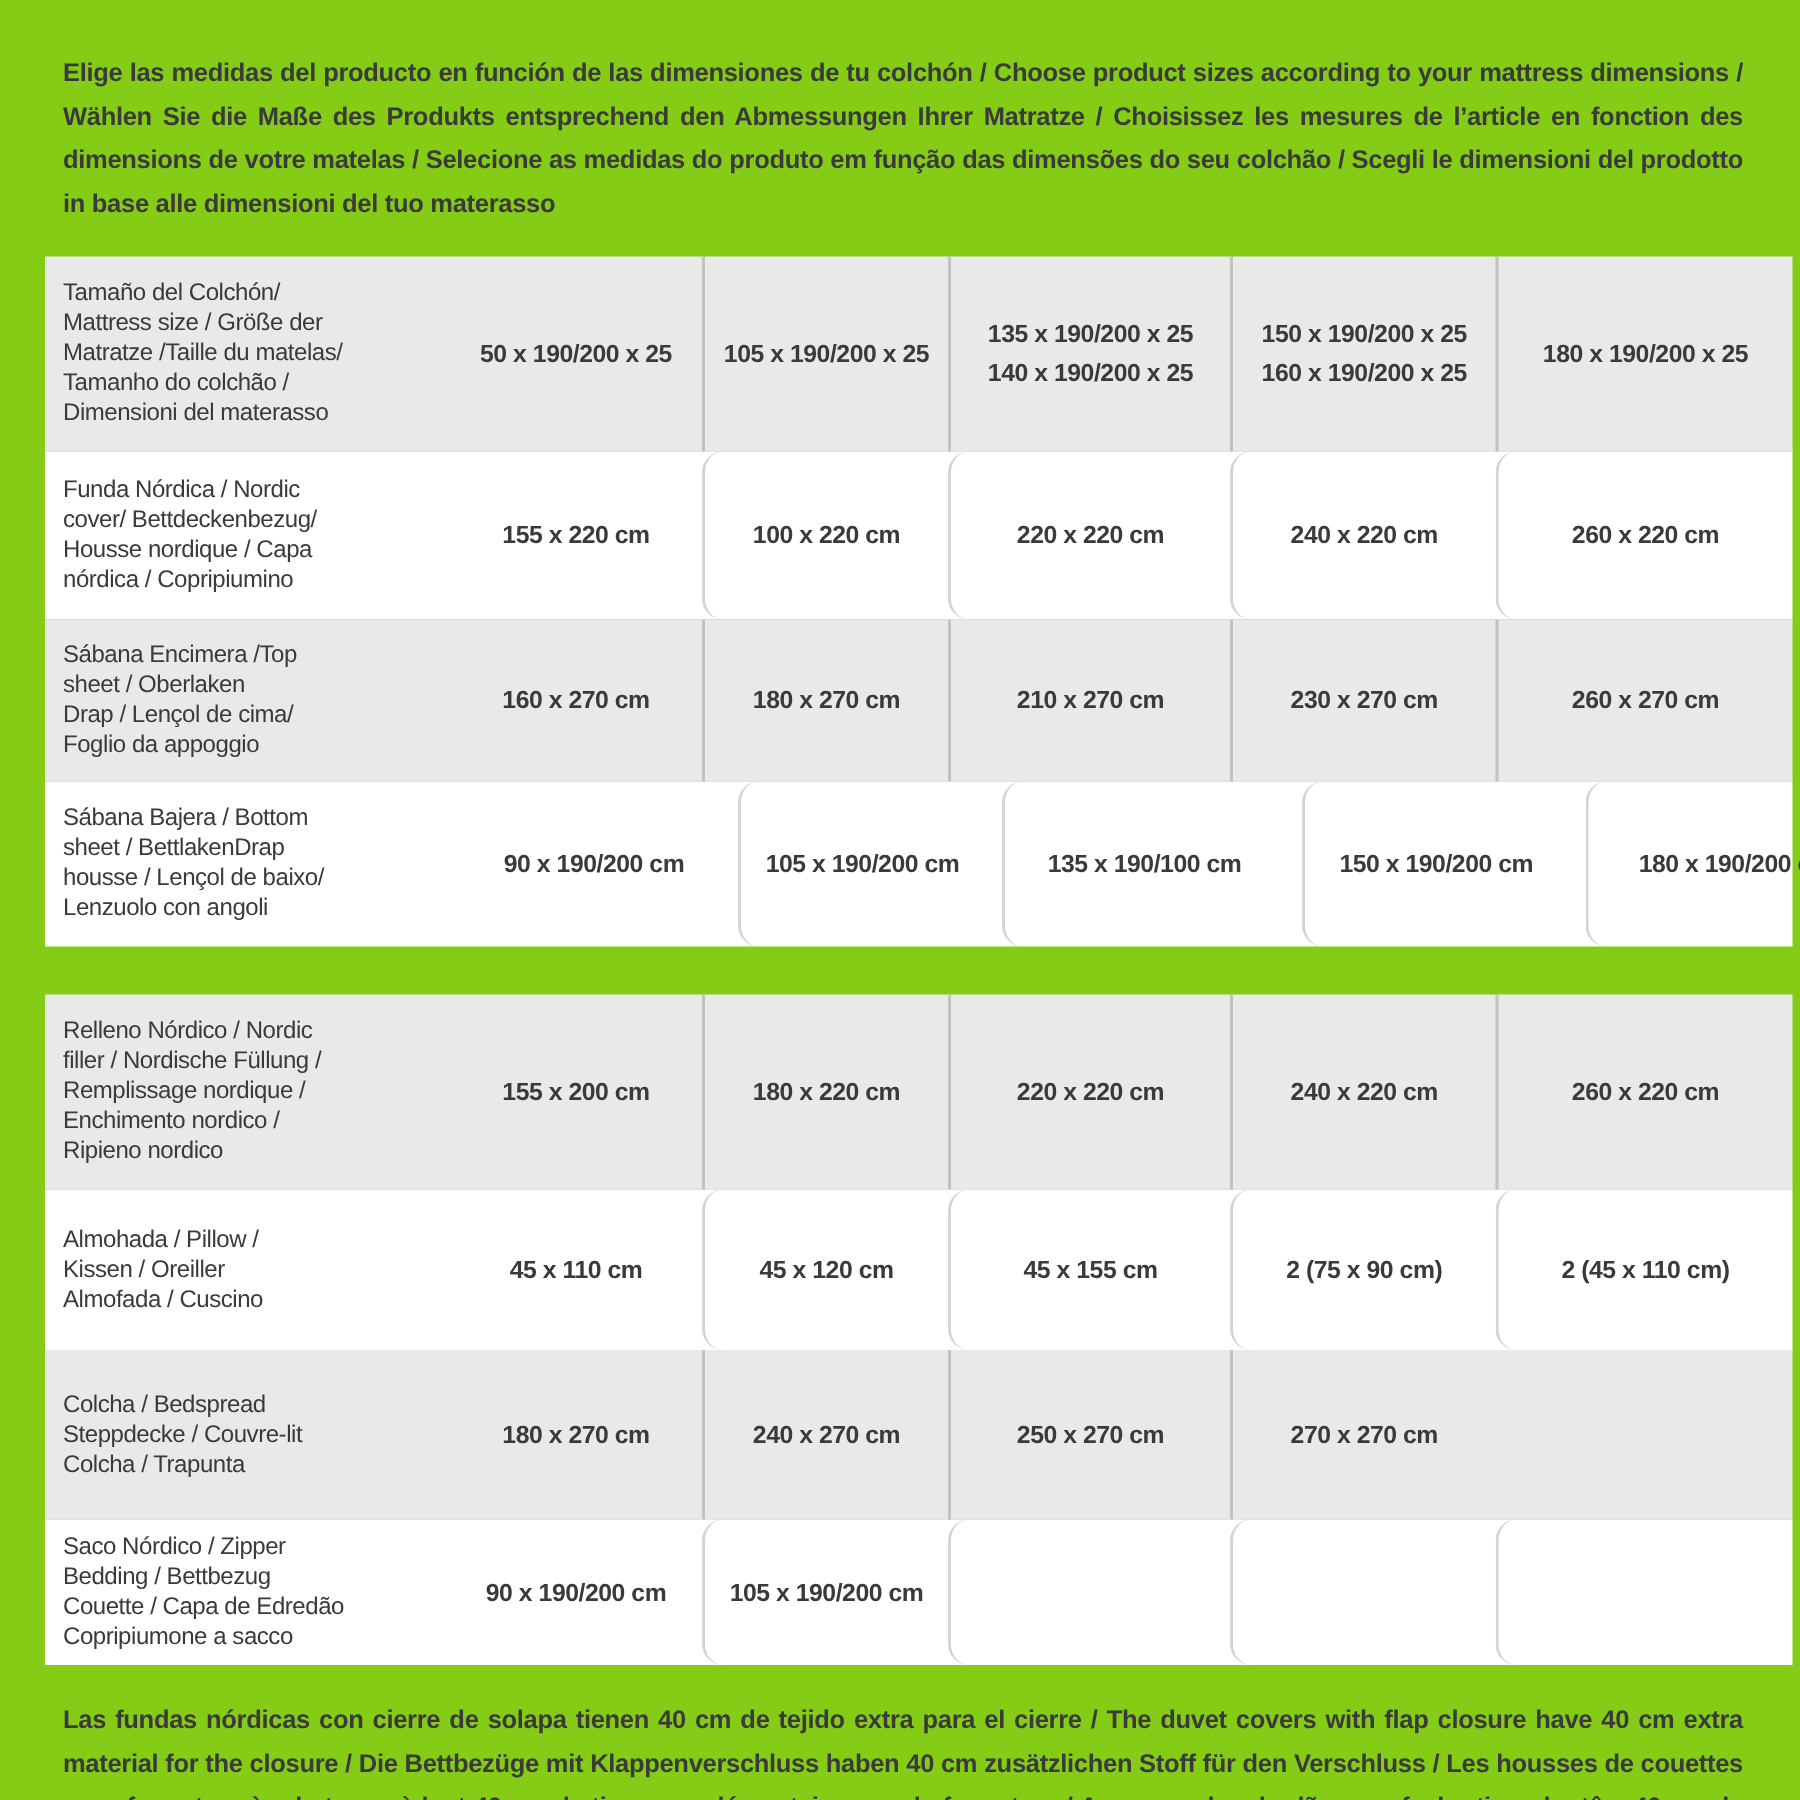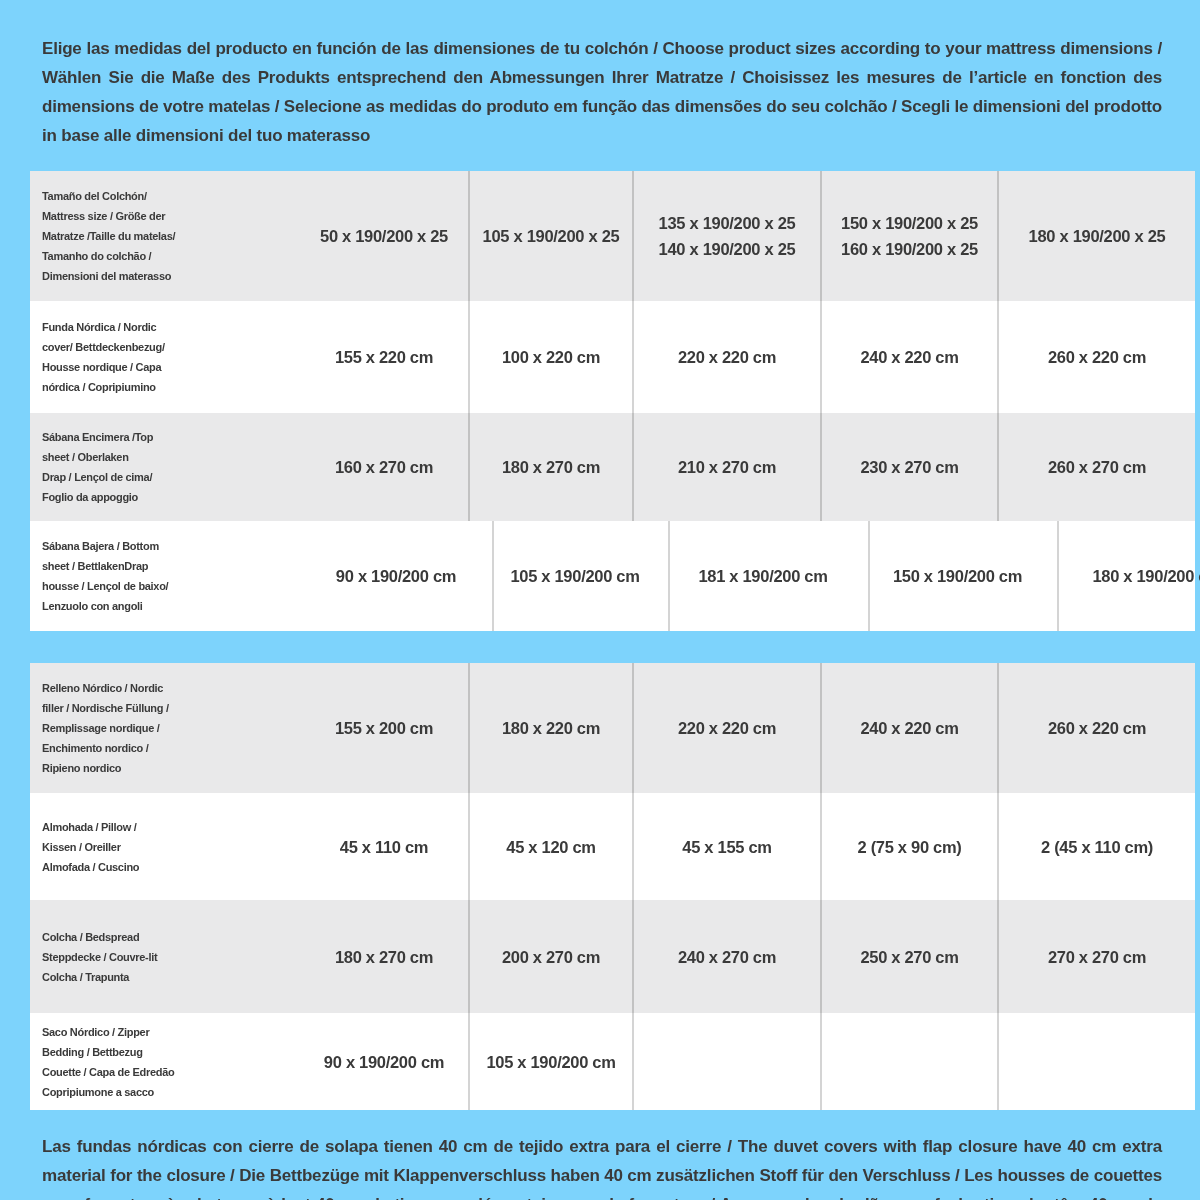--- a/index.html
+++ b/index.html
@@ -3,21 +3,21 @@
 <meta charset="utf-8">
 <style>
   html,body{margin:0;padding:0;background:#ffffff;}
   body{
     width:1200px;height:1200px;
     font-family:"Liberation Sans", sans-serif;
     color:#3c3c3c;
     -webkit-font-smoothing:antialiased;
     overflow:hidden;
   }
-  .page{width:1200px;height:1200px;position:relative;background:#7dd3fc;}
+  .page{width:1200px;height:1200px;position:relative;background:#84cc16;}
 
   .intro, .footer{
     font-weight:700;
     font-size:17px;
     line-height:29px;
     letter-spacing:-0.2px;
     text-align:justify;
     color:#3a3a3a;
     margin:0 38px 0 42px;
   }
@@ -36,40 +36,40 @@
   .t-row.gray{background:#e9e9ea;}
   .t-row.white{background:#ffffff;}
 
   .cell{
     display:flex;
     align-items:center;
     min-height:100%;
   }
   .cell.label{
     padding-left:12px;
-    font-weight:700;
-    font-size:11px;
+    font-weight:400;
+    font-size:16px;
     line-height:20px;
     letter-spacing:-0.3px;
     white-space:pre-line;
     color:#3a3a3a;
   }
   .cell.val{
     justify-content:center;
     text-align:center;
     font-weight:700;
     font-size:16.5px;
     line-height:26px;
     letter-spacing:-0.3px;
     white-space:pre-line;
     color:#3a3a3a;
   }
   
   .cell.val + .cell.val{border-left:2px solid #c2c2c2;}
-  .t-row.white .cell.val + .cell.val{border-left-color:#d4d4d4;}
+  .t-row.white .cell.val + .cell.val{border-left-color:#d4d4d4;border-radius:14px;}
 
   
   .rh-header{min-height:130px;}
   .rh-funda{min-height:112px;}
   .rh-encimera{min-height:108px;}
   .rh-bajera{min-height:110px;gap:12px;}
   .rh-relleno{min-height:130px;margin-top:32px;}
   .rh-almohada{min-height:107px;}
   .rh-colcha{min-height:113px;}
   .rh-saco{min-height:97px;}
@@ -122,21 +122,21 @@
       <div class="cell val">260 x 270 cm</div>
     </div>
 
     <div class="t-row white rh-bajera">
       <div class="cell label">Sábana Bajera / Bottom
 sheet / BettlakenDrap
 housse / Lençol de baixo/
 Lenzuolo con angoli</div>
       <div class="cell val">90 x 190/200 cm</div>
       <div class="cell val">105 x 190/200 cm</div>
-      <div class="cell val">181 x 190/200 cm</div>
+      <div class="cell val">135 x 190/100 cm</div>
       <div class="cell val">150 x 190/200 cm</div>
       <div class="cell val">180 x 190/200 cm</div>
     </div>
 
     <div class="t-row gray rh-relleno">
       <div class="cell label">Relleno Nórdico / Nordic
 filler / Nordische Füllung /
 Remplissage nordique /
 Enchimento nordico /
 Ripieno nordico</div>
@@ -156,21 +156,20 @@
       <div class="cell val">45 x 155 cm</div>
       <div class="cell val">2 (75 x 90 cm)</div>
       <div class="cell val">2 (45 x 110 cm)</div>
     </div>
 
     <div class="t-row gray rh-colcha">
       <div class="cell label">Colcha / Bedspread
 Steppdecke / Couvre-lit
 Colcha / Trapunta</div>
       <div class="cell val">180 x 270 cm</div>
-      <div class="cell val">200 x 270 cm</div>
       <div class="cell val">240 x 270 cm</div>
       <div class="cell val">250 x 270 cm</div>
       <div class="cell val">270 x 270 cm</div>
     </div>
 
     <div class="t-row white rh-saco">
       <div class="cell label">Saco Nórdico / Zipper
 Bedding / Bettbezug
 Couette  / Capa de Edredão
 Copripiumone a sacco</div>

